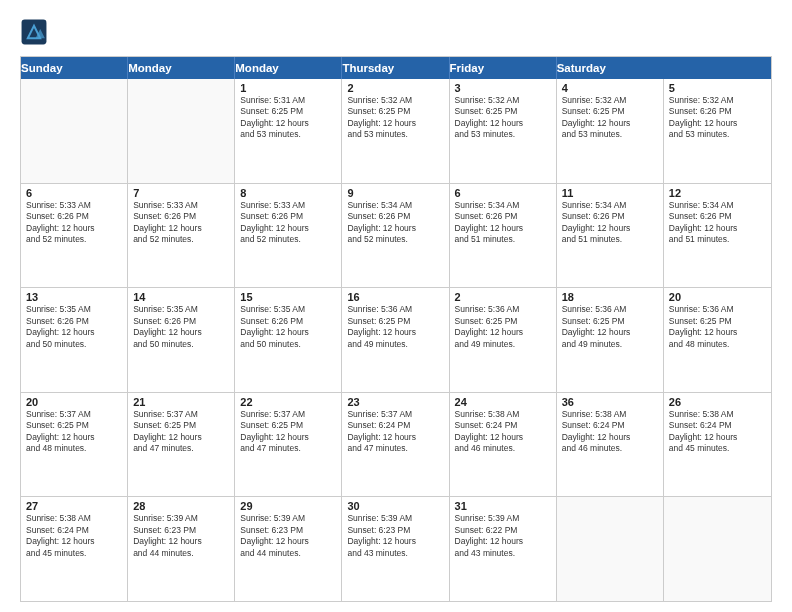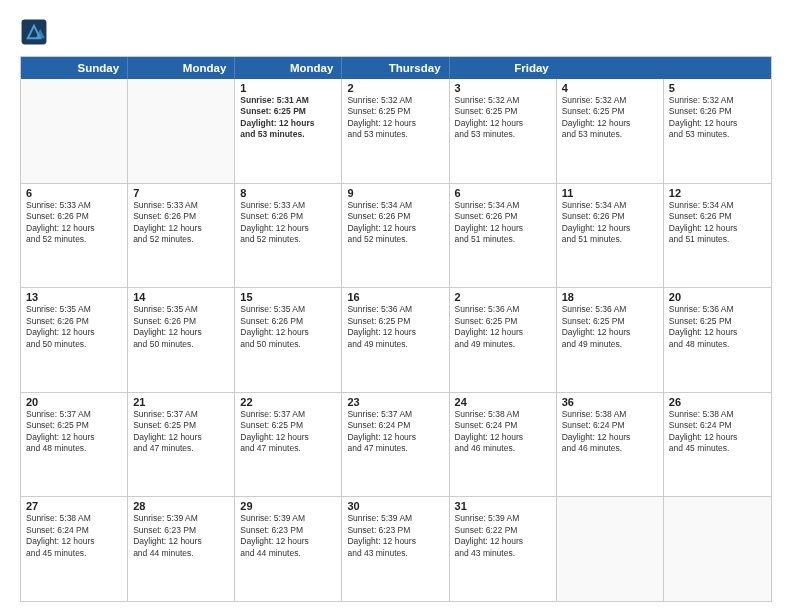--- a/index.html
+++ b/index.html
@@ -63,22 +63,22 @@
     }
     .cal-header {
       display: grid;
       grid-template-columns: repeat(7, 1fr);
       background: #2563a8;
     }
     .cal-header-cell {
       color: #fff;
       font-size: 11.5px;
       font-weight: bold;
-      padding: 5px 8px;
-      text-align: right;
+      padding: 5px 0;
+      text-align: left;
       border-right: 1px solid #4a7fc0;
     }
     .cal-header-cell:last-child { border-right: none; }
     .cal-body {
       flex: 1;
       display: flex;
       flex-direction: column;
     }
     .cal-row {
       display: grid;
@@ -132,28 +132,29 @@
     </div>
   </div>
 
   <div class="calendar">
     <div class="cal-header">
     <div class="cal-header-cell">Sunday</div>
         <div class="cal-header-cell">Monday</div>
         <div class="cal-header-cell">Monday</div>
         <div class="cal-header-cell">Thursday</div>
         <div class="cal-header-cell">Friday</div>
+        <div class="cal-header-cell">Saturday</div>
       </div>
     <div class="cal-body">
     <div class="cal-row">
           <div class="cal-cell empty"></div>
           <div class="cal-cell empty"></div>
           <div class="cal-cell">
             <span class="day-num">1</span>
-            <div class="cell-info" style="white-space: pre-line; font-weight: bold;">Sunrise: 5:31 AM
+            <div class="cell-info" style="white-space: pre-line;">Sunrise: 5:31 AM
 Sunset: 6:25 PM
 Daylight: 12 hours
 and 53 minutes.</div>
           </div>
           <div class="cal-cell">
             <span class="day-num">2</span>
             <div class="cell-info" style="white-space: pre-line;">Sunrise: 5:32 AM
 Sunset: 6:25 PM
 Daylight: 12 hours
 and 53 minutes.</div>

